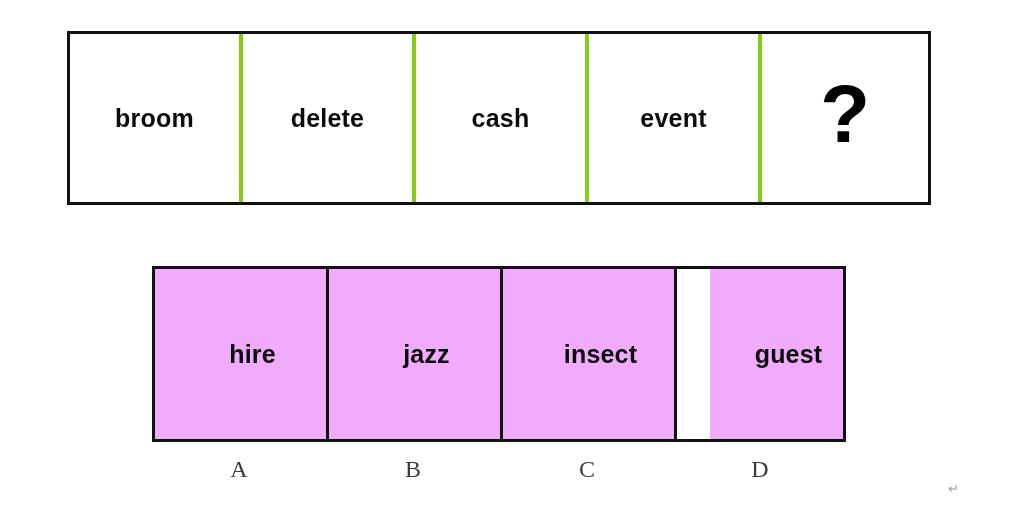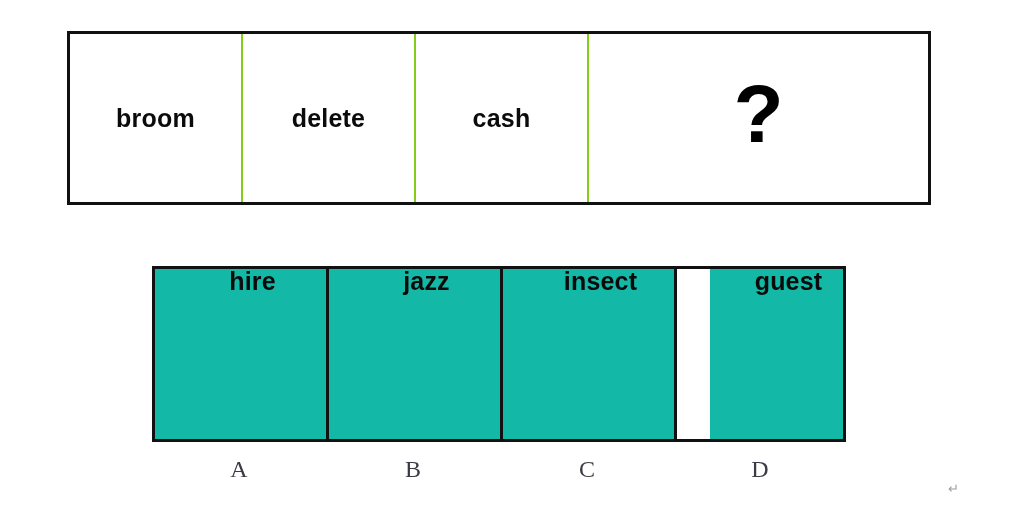--- a/index.html
+++ b/index.html
@@ -30,21 +30,21 @@
     height: 174px;
     display: flex;
     box-sizing: border-box;
     border: 3px solid #111111;
     background: #ffffff;
   }
   .sequence-row .cell {
     flex: 0 0 173px;
     width: 173px;
     box-sizing: border-box;
-    border-right: 2px solid #84cc16;
+    border-right: 4px solid #84cc16;
     display: flex;
     align-items: center;
     justify-content: center;
     background: #ffffff;
   }
   .sequence-row .cell:last-child {
     border-right: none;
     flex: 1 1 auto;
   }
   .cell-word {
@@ -77,23 +77,23 @@
     box-sizing: border-box;
     border: 3px solid #111111;
     background: #ffffff;
   }
   .options-row .cell {
     flex: 0 0 174px;
     width: 174px;
     box-sizing: border-box;
     border-right: 3px solid #111111;
     display: flex;
-    align-items: flex-start;
+    align-items: center;
     justify-content: center;
-    background: #14b8a6;
+    background: #f0abfc;
     padding-left: 24px;
   }
   .options-row .cell:last-child {
     border-right: none;
     flex: 1 1 auto;
     margin-left: 33px;
   }
 
   
   .option-labels {
@@ -143,20 +143,23 @@
     <div class="cell">
       <span class="cell-word">broom</span>
     </div>
     <div class="cell">
       <span class="cell-word">delete</span>
     </div>
     <div class="cell">
       <span class="cell-word">cash</span>
     </div>
     <div class="cell">
+      <span class="cell-word">event</span>
+    </div>
+    <div class="cell">
       <span class="cell-unknown">?</span>
     </div>
   </div>
 
   <div class="options-row">
     <div class="cell">
       <span class="cell-word">hire</span>
     </div>
     <div class="cell">
       <span class="cell-word">jazz</span>

